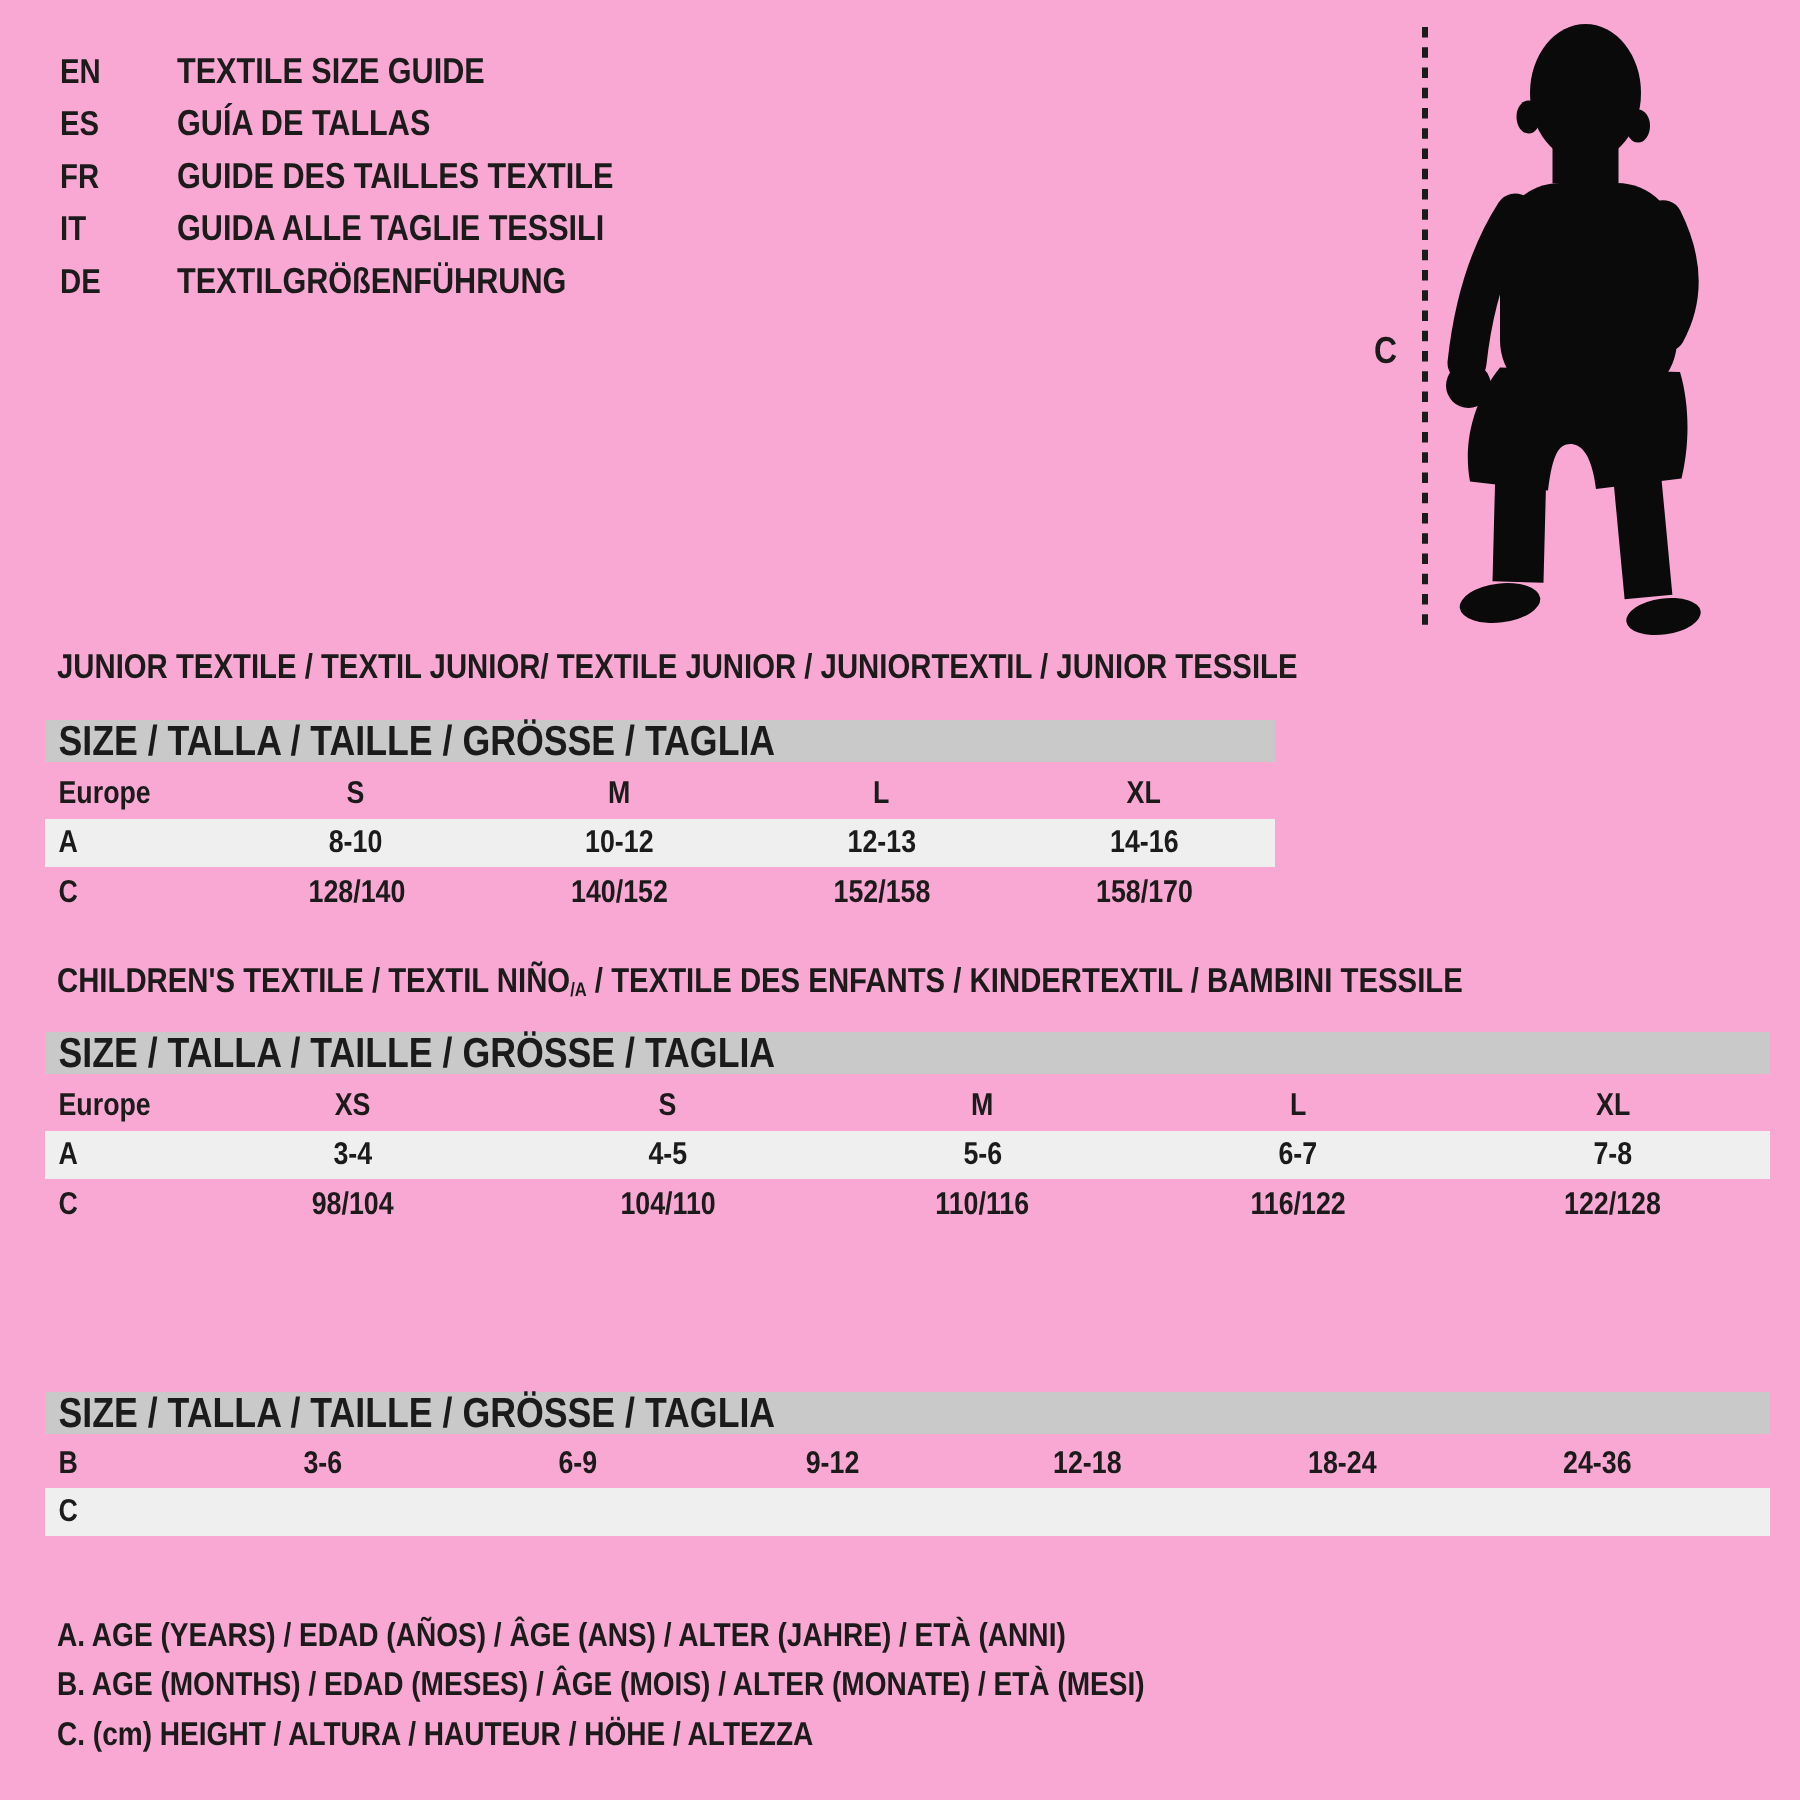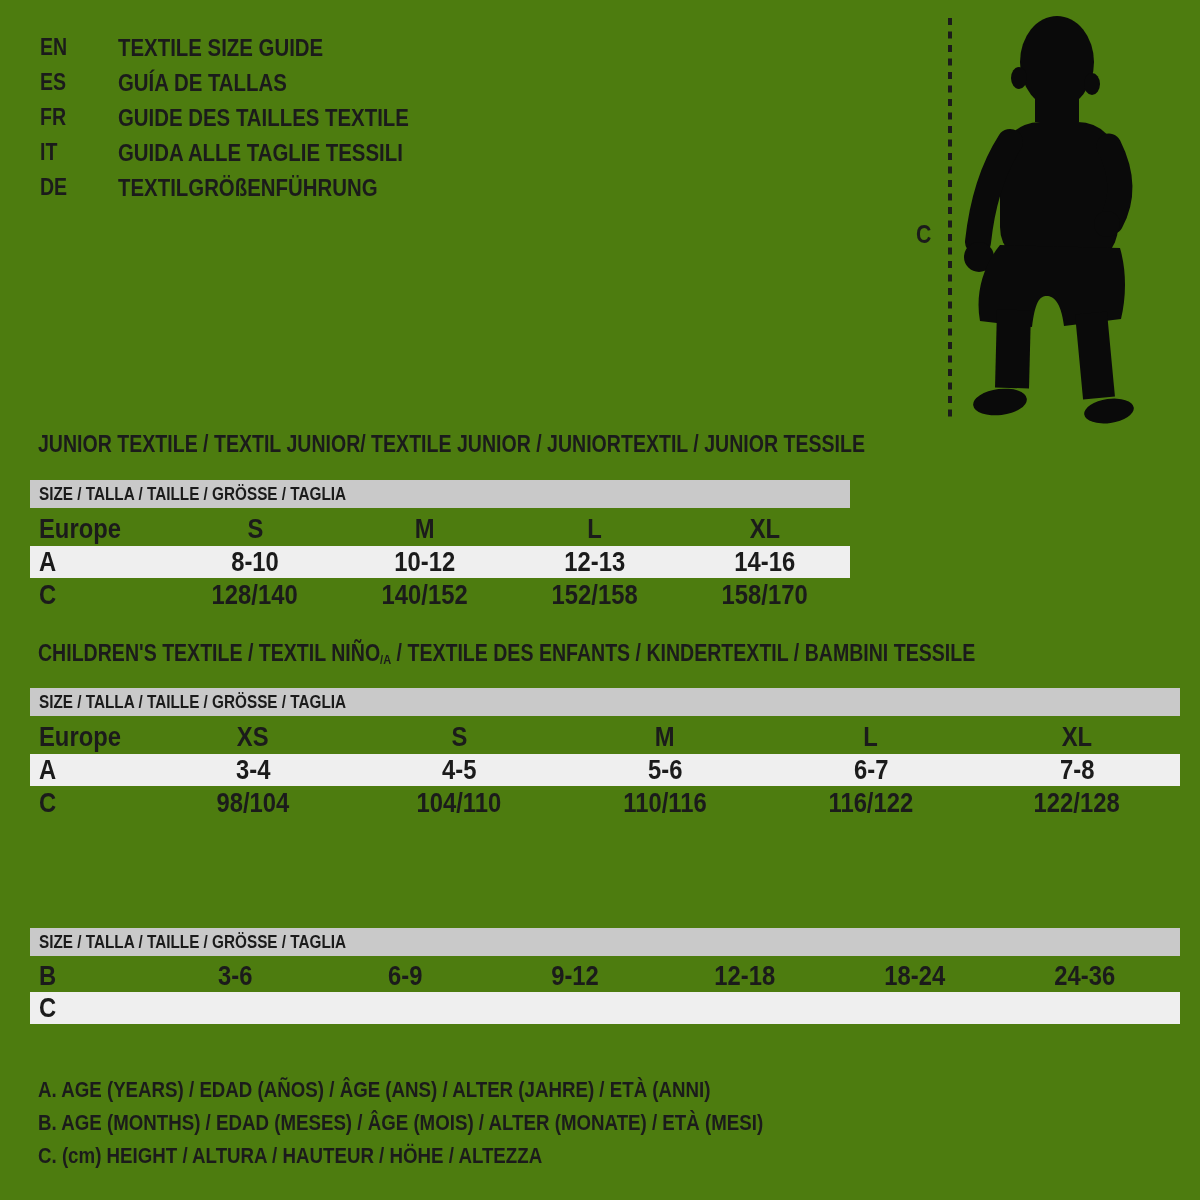--- a/index.html
+++ b/index.html
@@ -1,17 +1,17 @@
 <!DOCTYPE html>
 <html style="--ink: #1b1b1b; --header-bg: #c9c9c9; --stripe-bg: #efefef; --silhouette: #0a0a0a;"><head>
 <meta charset="utf-8">
 <style>
   html,body{margin:0;padding:0;background:#fff;}
   .page{
-    position:relative;width:1200px;height:1200px;background:#4d7c0f;overflow:hidden;
+    position:relative;width:1200px;height:1200px;background:#f9a8d4;overflow:hidden;
     color:var(--ink,#1b1b1b);
     font-family:"Liberation Sans",sans-serif;font-weight:700;
   }
   
   .cx{display:inline-block;transform:scaleX(.85);transform-origin:0 50%;white-space:nowrap;}
   .cc{display:inline-block;transform:scaleX(.85);transform-origin:50% 50%;white-space:nowrap;}
 
   
   .langs{position:absolute;left:40px;top:30px;}
   .lang-row{display:flex;align-items:center;height:35px;}
@@ -29,22 +29,22 @@
   .t2{top:640px;text-align:right;}
   .t3{top:847px;line-height:33.5px;}
   .sub{font-size:13px;position:relative;top:3px;}
 
   
   .tbl{position:absolute;left:30px;}
   .junior{top:480px;width:820px;}
   .children{top:688px;width:1150px;}
   .babies{top:928px;width:1150px;}
   .thead{height:28px;background:var(--header-bg,#c9c9c9);margin-bottom:4px;
-         padding-left:9px;display:flex;align-items:center;font-size:18px;}
-  .trow{display:flex;align-items:center;font-size:28px;gap:20px;}
+         padding-left:9px;display:flex;align-items:center;font-size:28px;}
+  .trow{display:flex;align-items:center;font-size:21px;}
   .h34{height:34px;}
   .h32{height:32px;}
   .stripe{background:var(--stripe-bg,#efefef);}
   .lbl{padding-left:9px;box-sizing:border-box;flex:none;}
   .w120{width:120px;}
   .w100{width:100px;}
   .cells{flex:1;display:flex;align-items:center;height:100%;}
   .cells.fixed{flex:none;width:1020px;}
   .tcell{flex:1;text-align:center;}
 

